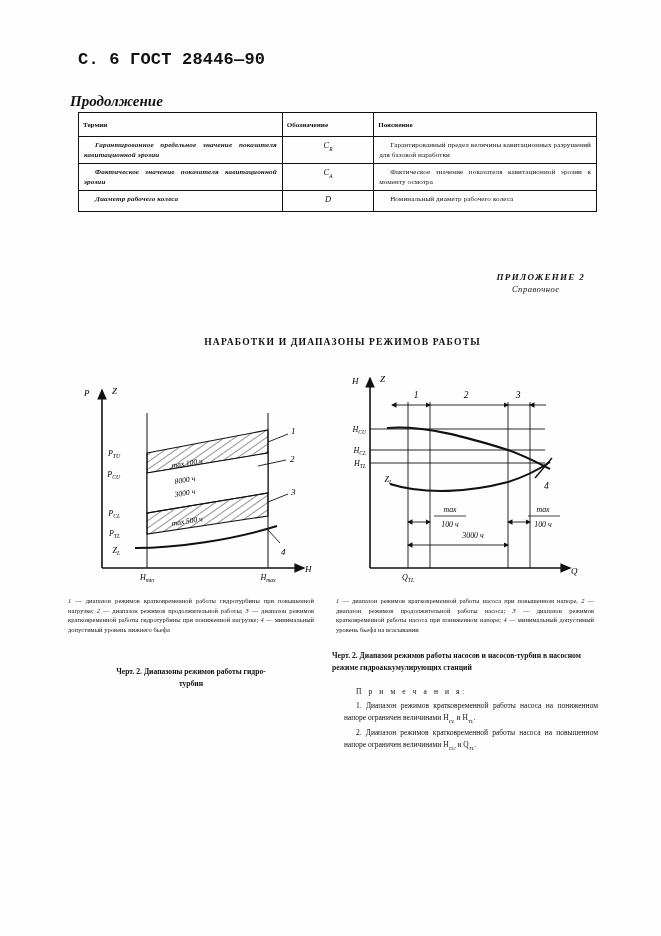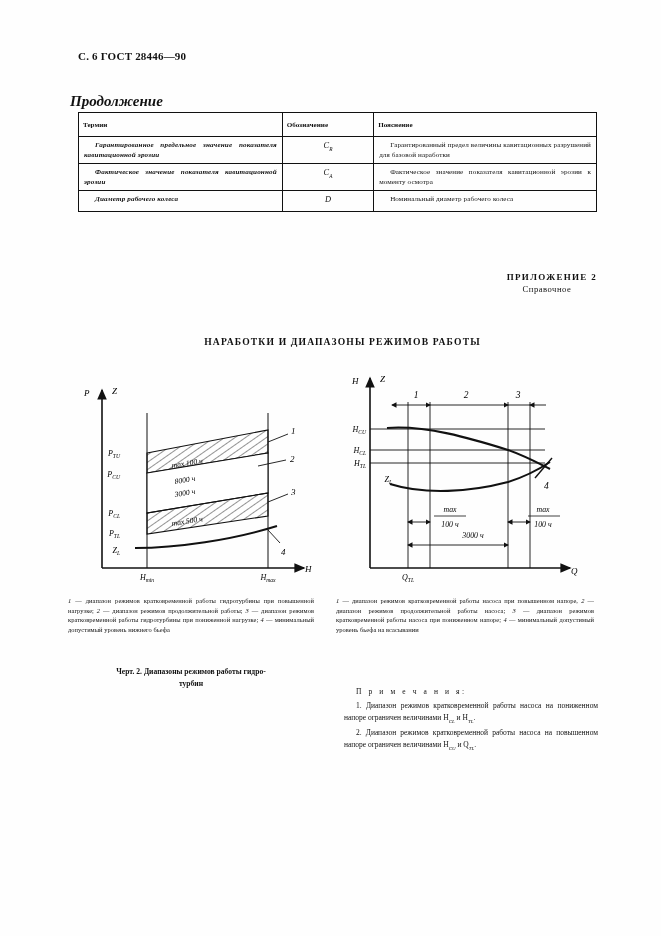--- a/index.html
+++ b/index.html
@@ -19,24 +19,25 @@
     position: absolute;
     inset: 0;
     background: #fefefe;
   }
 
   
   .page-header {
     position: absolute;
     left: 78px;
     top: 50px;
-    font-size: 11px;
+    font-size: 17px;
     font-weight: bold;
     letter-spacing: 0.2px;
     white-space: nowrap;
+    font-family: Liberation Mono, monospace;
   }
   .continued {
     position: absolute;
     left: 70px;
     top: 93px;
     font-size: 15px;
     font-style: italic;
     font-weight: 600;
   }
 
@@ -94,24 +95,25 @@
   }
   .cell-expl {
     text-align: justify;
     text-indent: 11px;
     letter-spacing: 0.1px;
   }
 
   
   .appendix {
     position: absolute;
-    right: 64px;
+    right: 76px;
     top: 272px;
     text-align: center;
     font-size: 9px;
+    font-style: italic;
     font-weight: bold;
     letter-spacing: 1.3px;
   }
   .appendix .sub {
     display: block;
     font-weight: normal;
     letter-spacing: 0.5px;
     font-size: 8.6px;
     margin-top: 2px;
     margin-right: 10px;
@@ -345,20 +347,21 @@
     <text x="78" y="218" font-size="8" font-style="italic" text-anchor="middle">Q<tspan font-size="5.6" dy="2">TL</tspan></text>
   </svg>
 
   <div class="legend" id="legend1"><i>1</i> — диапазон режимов кратковременной работы гидротурбины при повышенной нагрузке; <i>2</i> — диапазон режимов продолжительной работы; <i>3</i> — диапазон режимов кратковременной работы гидротурбины при пониженной нагрузке; <i>4</i> — минимальный допустимый уровень нижнего бьефа</div>
   <div class="fig-caption" id="cap1">
     <span>Черт. 2.  Диапазоны режимов работы гидро-</span><br>
     <span>турбин</span>
   </div>
 
   <div class="legend" id="legend2"><i>1</i> — диапазон режимов кратковременной работы насоса при повышенном напоре, <i>2</i> — диапазон режимов продолжительной работы насоса; <i>3</i> — диапазон режимов кратковременной работы насоса при пониженном напоре; <i>4</i> — минимальный допустимый уровень бьефа на всасывании</div>
+  <div class="fig-caption" id="cap2">Черт. 2.  Диапазон режимов работы насосов и насосов-турбин в насосном режиме гидроаккумулирующих станций</div>
 
   <div class="notes">
     <div class="notes-title">П р и м е ч а н и я:</div>
     <div class="note-item">1. Диапазон режимов кратковременной работы насоса на пониженном напоре ограничен величинами H<sub>CL</sub> и H<sub>TL</sub>.</div>
     <div class="note-item">2. Диапазон режимов кратковременной работы насоса на повышенном напоре ограничен величинами H<sub>CU</sub> и Q<sub>TL</sub>.</div>
   </div>
 
 </div>
 
 </body></html>

